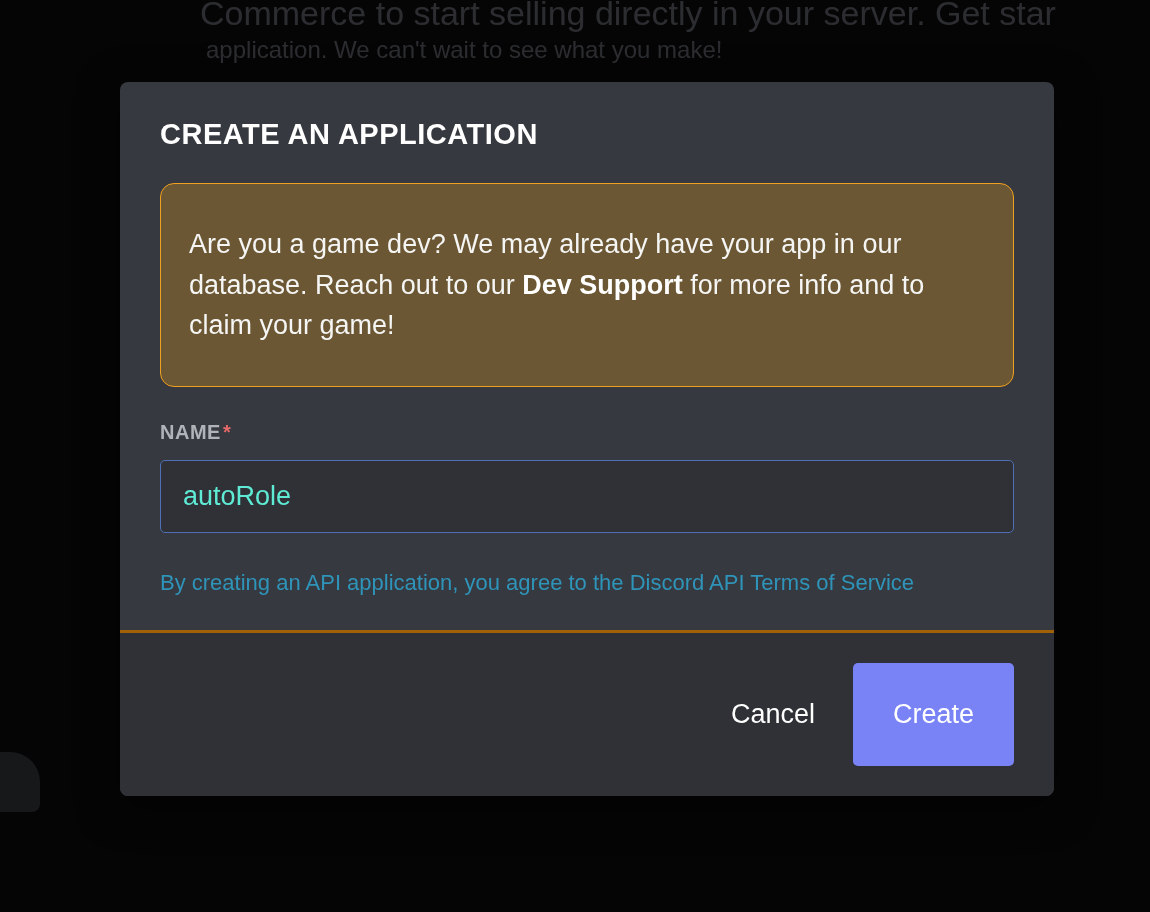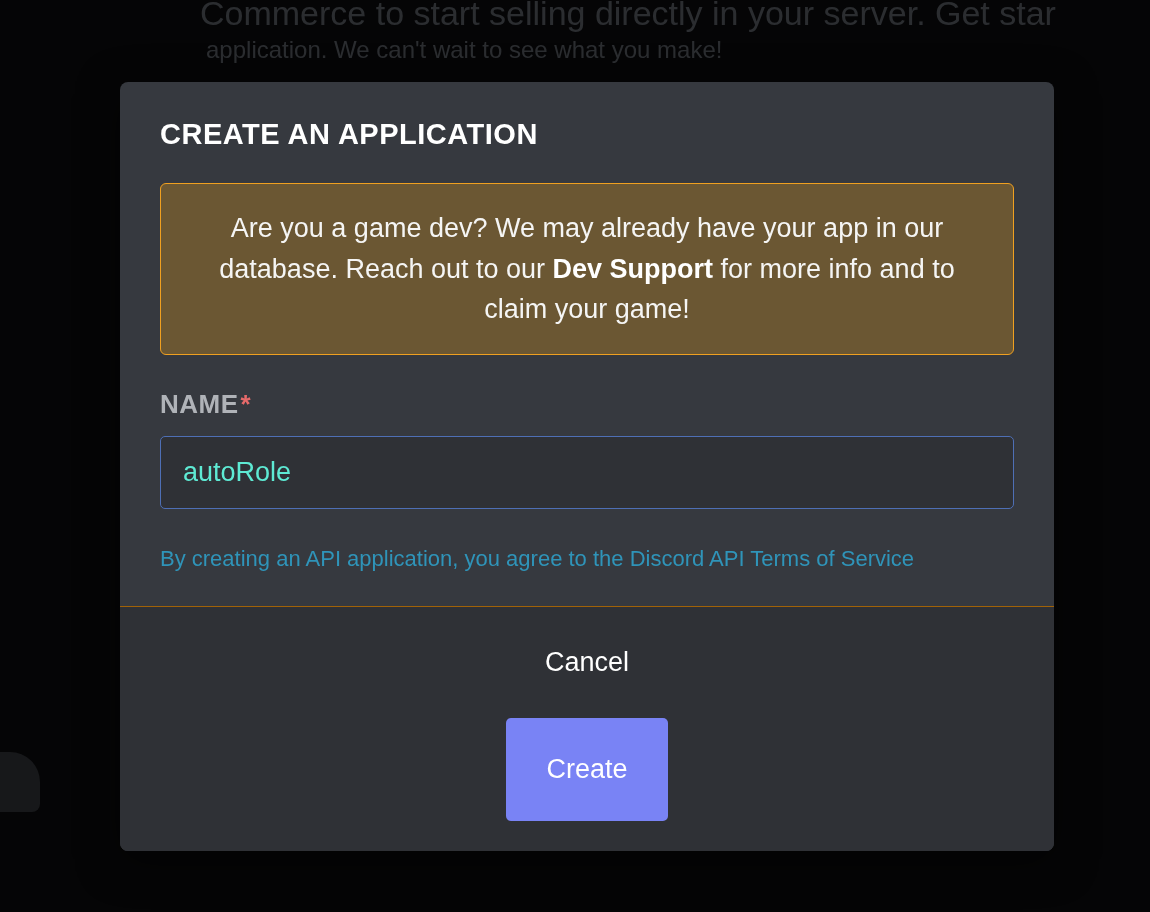--- a/index.html
+++ b/index.html
@@ -56,38 +56,37 @@
       color: #ffffff;
       font-size: 29px;
       font-weight: 700;
       letter-spacing: 0.5px;
       text-transform: uppercase;
       margin-bottom: 32px;
     }
     .notice-box {
       border: 1.5px solid #f0a020;
       background: #6b5733;
-      border-radius: 6px;
-      padding: 24px 28px;
+      border-radius: 14px;
+      padding: 40px 28px;
       margin-bottom: 34px;
-      text-align: center;
     }
     .notice-text {
       color: #f5f5f4;
       font-size: 27px;
       line-height: 1.5;
       font-weight: 400;
     }
     .notice-text b {
       font-weight: 700;
       color: #ffffff;
     }
     .field-label {
       color: #b0b3b8;
-      font-size: 26px;
+      font-size: 20px;
       font-weight: 700;
       letter-spacing: 0.5px;
       text-transform: uppercase;
       margin-bottom: 16px;
     }
     .required-star {
       color: #e66a6a;
       margin-left: 2px;
     }
     .text-input {
@@ -103,28 +102,27 @@
       margin-bottom: 32px;
     }
     .tos-link {
       color: #2f94b9;
       font-size: 22px;
       line-height: 1.6;
       font-weight: 400;
       cursor: pointer;
     }
     .modal-footer {
-      border-top: 1px solid #a16207;
+      border-top: 3px solid #a16207;
       background: #2f3136;
       padding: 30px 40px;
       display: flex;
       justify-content: flex-end;
       align-items: center;
-      gap: 30px;
-      flex-direction: column;
+      gap: 22px;
     }
     .btn-cancel {
       background: transparent;
       border: none;
       color: #ffffff;
       font-size: 27px;
       font-weight: 400;
       cursor: pointer;
       font-family: inherit;
       padding: 10px 16px;

